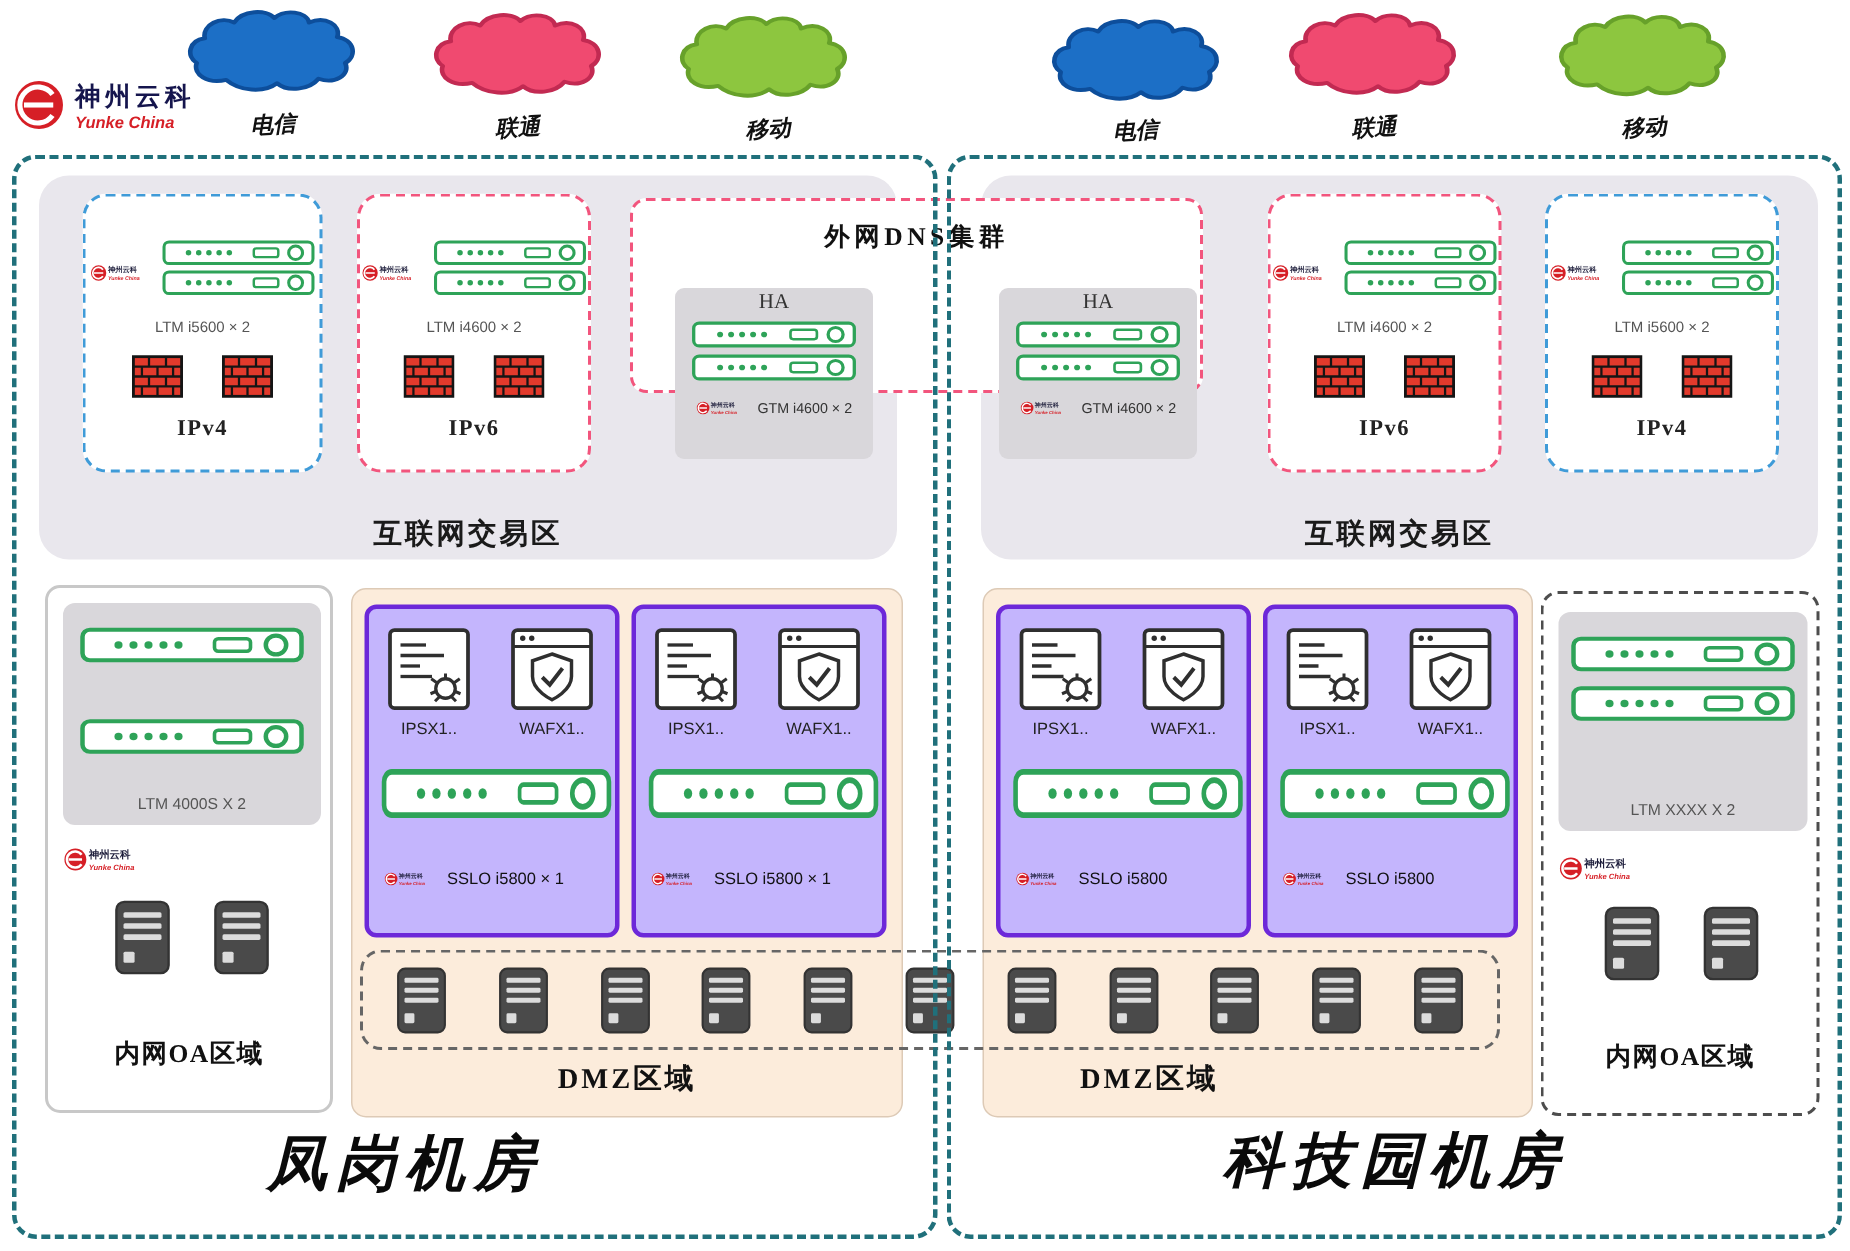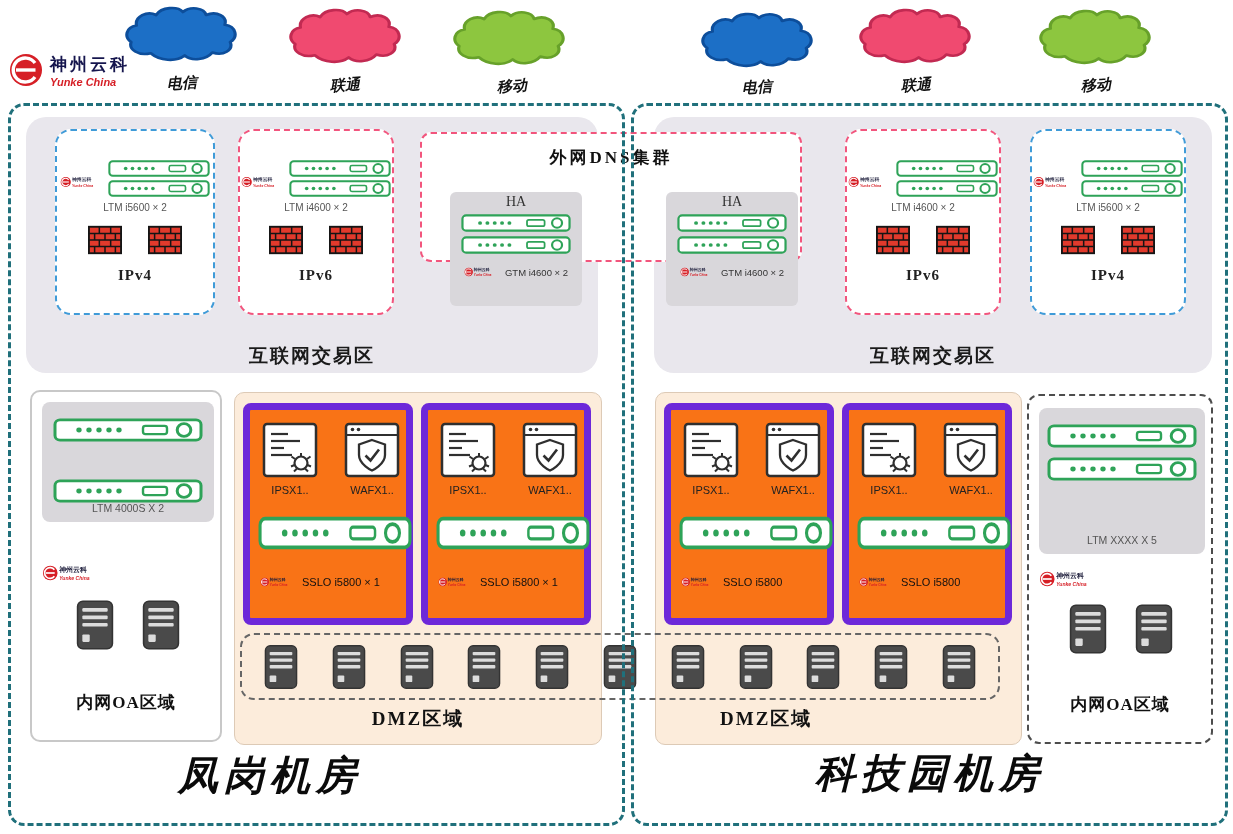--- a/index.html
+++ b/index.html
@@ -36,21 +36,21 @@
   .b-pink{border:2.5px dashed var(--ipv6_pink,#f2557d);}
   .cluster{display:flex;align-items:flex-end;gap:2px;height:56px;}
   .minilogo{width:46px;height:30px;display:inline-block;flex:none;}
   .minilogo svg{width:100%;height:100%;}
   .minilogo.sm{width:38px;height:24px;}
   .minilogo.md{position:absolute;width:66px;height:30px;}
   .devstack{display:flex;flex-direction:column;gap:3px;width:102px;}
   .dev{display:inline-block;}
   .dev svg{display:block;width:100%;height:100%;}
   .devstack .dev{height:17px;width:102px;}
-  .dev-label{font-size:10px;color:#555;margin-top:5px;}
+  .dev-label{font-size:10px;color:#555;margin-top:16px;}
   .fw-row{display:flex;gap:26px;margin-top:12px;}
   .fw{width:34px;height:30px;display:inline-block;}
   .fw svg{width:100%;height:100%;}
   .zone-name{margin-top:12px;font:bold 15px "Liberation Serif",serif;color:#222;letter-spacing:1px;}
 
   
   .dns{z-index:5;}
   .dns-title{font:bold 17px "Liberation Serif",serif;color:#111;letter-spacing:3px;margin-top:2px;}
   .ha-box{position:absolute;top:58px;width:132px;height:114px;background:var(--ha_gray,#d9d7db);
           border-radius:6px;display:flex;flex-direction:column;align-items:center;padding-top:2px;}
@@ -66,21 +66,21 @@
               flex-direction:column;align-items:center;padding-top:16px;}
   .pdev{width:150px;height:24px;margin-bottom:9px;flex:none;}
   .panel-label{position:absolute;bottom:8px;width:100%;text-align:center;font-size:10.5px;color:#555;}
   .server{position:absolute;width:38px;height:54px;}
   .server svg{width:100%;height:100%;}
   .oa-label{position:absolute;bottom:26px;width:100%;text-align:center;
             font:bold 17px "Liberation Serif",serif;color:#111;letter-spacing:1px;margin-top:20px;}
 
   
   .dmz-box{position:absolute;background:var(--dmz_peach,#fcecdb);border:1px solid #ddcab6;border-radius:10px;}
-  .sslo-box{position:absolute;top:10px;width:170px;height:222px;background:#f97316;border:7px solid #6d28d9;border-radius:8px;}
+  .sslo-box{position:absolute;top:10px;width:170px;height:222px;background:#c4b5fd;border:3px solid #6d28d9;border-radius:8px;}
   .tile{position:absolute;top:12px;width:56px;height:56px;}
   .tile svg{width:100%;height:100%;}
   .tile-label{position:absolute;top:74px;width:64px;text-align:center;font-size:11px;color:#222;}
   .sslo-dev{position:absolute;left:8px;top:106px;width:154px;height:34px;}
   .sslo-row{position:absolute;left:10px;bottom:24px;display:flex;align-items:center;gap:4px;
             font-size:11px;color:#111;white-space:nowrap;}
   .dmz-label{position:absolute;bottom:12px;width:100%;text-align:center;
              font:bold 19px "Liberation Serif",serif;color:#111;letter-spacing:2px;}
   .dmz-label.off{width:auto;left:64px;text-align:left;}
 
@@ -435,21 +435,21 @@
             <line x1="24" y1="15" x2="24" y2="22" stroke="#151515" stroke-width="1.6"></line>
             <line x1="7" y1="22" x2="7" y2="29" stroke="#151515" stroke-width="1.6"></line>
             <line x1="18" y1="22" x2="18" y2="29" stroke="#151515" stroke-width="1.6"></line>
             <line x1="29" y1="22" x2="29" y2="29" stroke="#151515" stroke-width="1.6"></line>
           </svg></span>
     </div>
     <div class="zone-name">IPv4</div>
   </div>
 
   <div class="oa-box oa-solid" style="left:30px;top:390px;width:192px;height:352px;">
-    <div class="gray-panel" style="left:10px;top:10px;width:172px;height:120px;gap:28px;">
+    <div class="gray-panel" style="left:10px;top:10px;width:172px;height:148px;gap:28px;">
       <span class="dev pdev">
           <svg viewBox="0 0 150 26" preserveAspectRatio="none">
             <rect x="2" y="2" width="146" height="22" rx="5" fill="#fff" stroke="#2ea358" stroke-width="3"></rect>
             <circle cx="26" cy="13" r="2.7" fill="#2ea358"></circle>
             <circle cx="36" cy="13" r="2.7" fill="#2ea358"></circle>
             <circle cx="46" cy="13" r="2.7" fill="#2ea358"></circle>
             <circle cx="56" cy="13" r="2.7" fill="#2ea358"></circle>
             <circle cx="66" cy="13" r="2.7" fill="#2ea358"></circle>
             <rect x="90" y="8.5" width="24" height="9" rx="2.5" fill="none" stroke="#2ea358" stroke-width="2.4"></rect>
             <circle cx="131" cy="13" r="6.8" fill="none" stroke="#2ea358" stroke-width="3"></circle>
@@ -716,21 +716,21 @@
             <rect x="2" y="2" width="146" height="22" rx="5" fill="#fff" stroke="#2ea358" stroke-width="3"></rect>
             <circle cx="26" cy="13" r="2.7" fill="#2ea358"></circle>
             <circle cx="36" cy="13" r="2.7" fill="#2ea358"></circle>
             <circle cx="46" cy="13" r="2.7" fill="#2ea358"></circle>
             <circle cx="56" cy="13" r="2.7" fill="#2ea358"></circle>
             <circle cx="66" cy="13" r="2.7" fill="#2ea358"></circle>
             <rect x="90" y="8.5" width="24" height="9" rx="2.5" fill="none" stroke="#2ea358" stroke-width="2.4"></rect>
             <circle cx="131" cy="13" r="6.8" fill="none" stroke="#2ea358" stroke-width="3"></circle>
           </svg>
         </span>
-      <div class="panel-label">LTM XXXX X 5</div>
+      <div class="panel-label">LTM XXXX X 2</div>
     </div>
     <span class="minilogo md" style="left:10px;top:168px;"><svg viewBox="0 0 104 32">
           <circle cx="13" cy="16" r="11.5" fill="#d61f26"></circle>
           <path d="M19.5 11 A8.5 8.5 0 1 0 19.5 21" fill="none" stroke="#fff" stroke-width="2.6"></path>
           <line x1="6" y1="16" x2="20" y2="16" stroke="#fff" stroke-width="2.6"></line>
           <text x="27" y="14" font-size="11" font-weight="bold" fill="#1c1c3a" font-family="Liberation Serif,serif">神州云科</text>
           <text x="27" y="27" font-size="8" font-weight="bold" font-style="italic" fill="#d61f26" font-family="Liberation Sans,sans-serif">Yunke China</text>
         </svg></span>
     <span class="server" style="left:40px;top:206px;"><svg viewBox="0 0 36 48">
           <rect x="1.5" y="1.5" width="33" height="45" rx="5" fill="#4a4a4a" stroke="#333" stroke-width="1.5"></rect>

